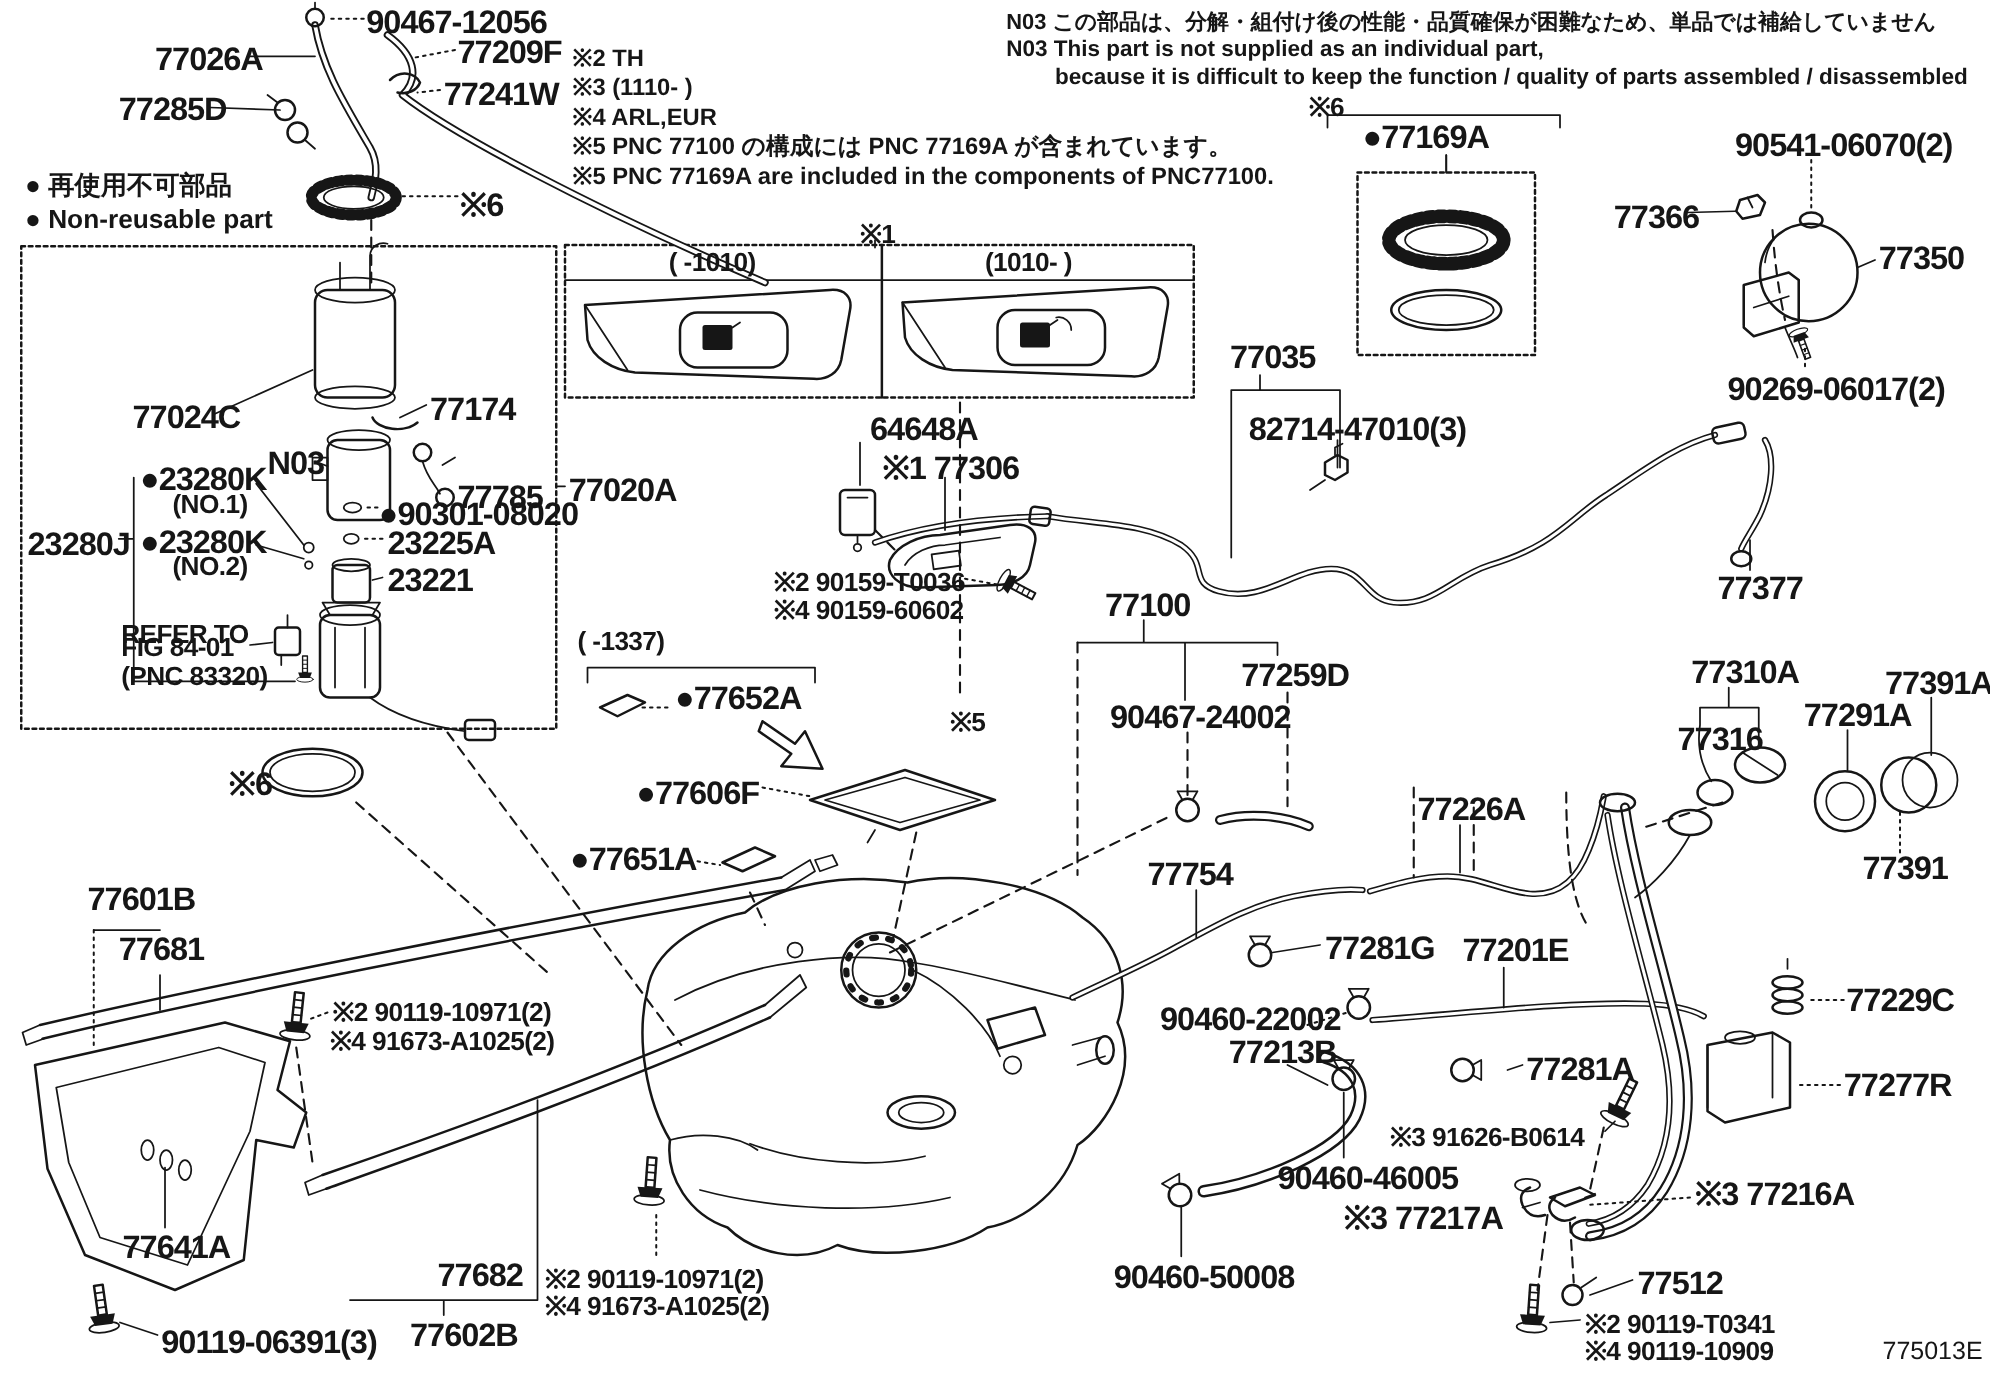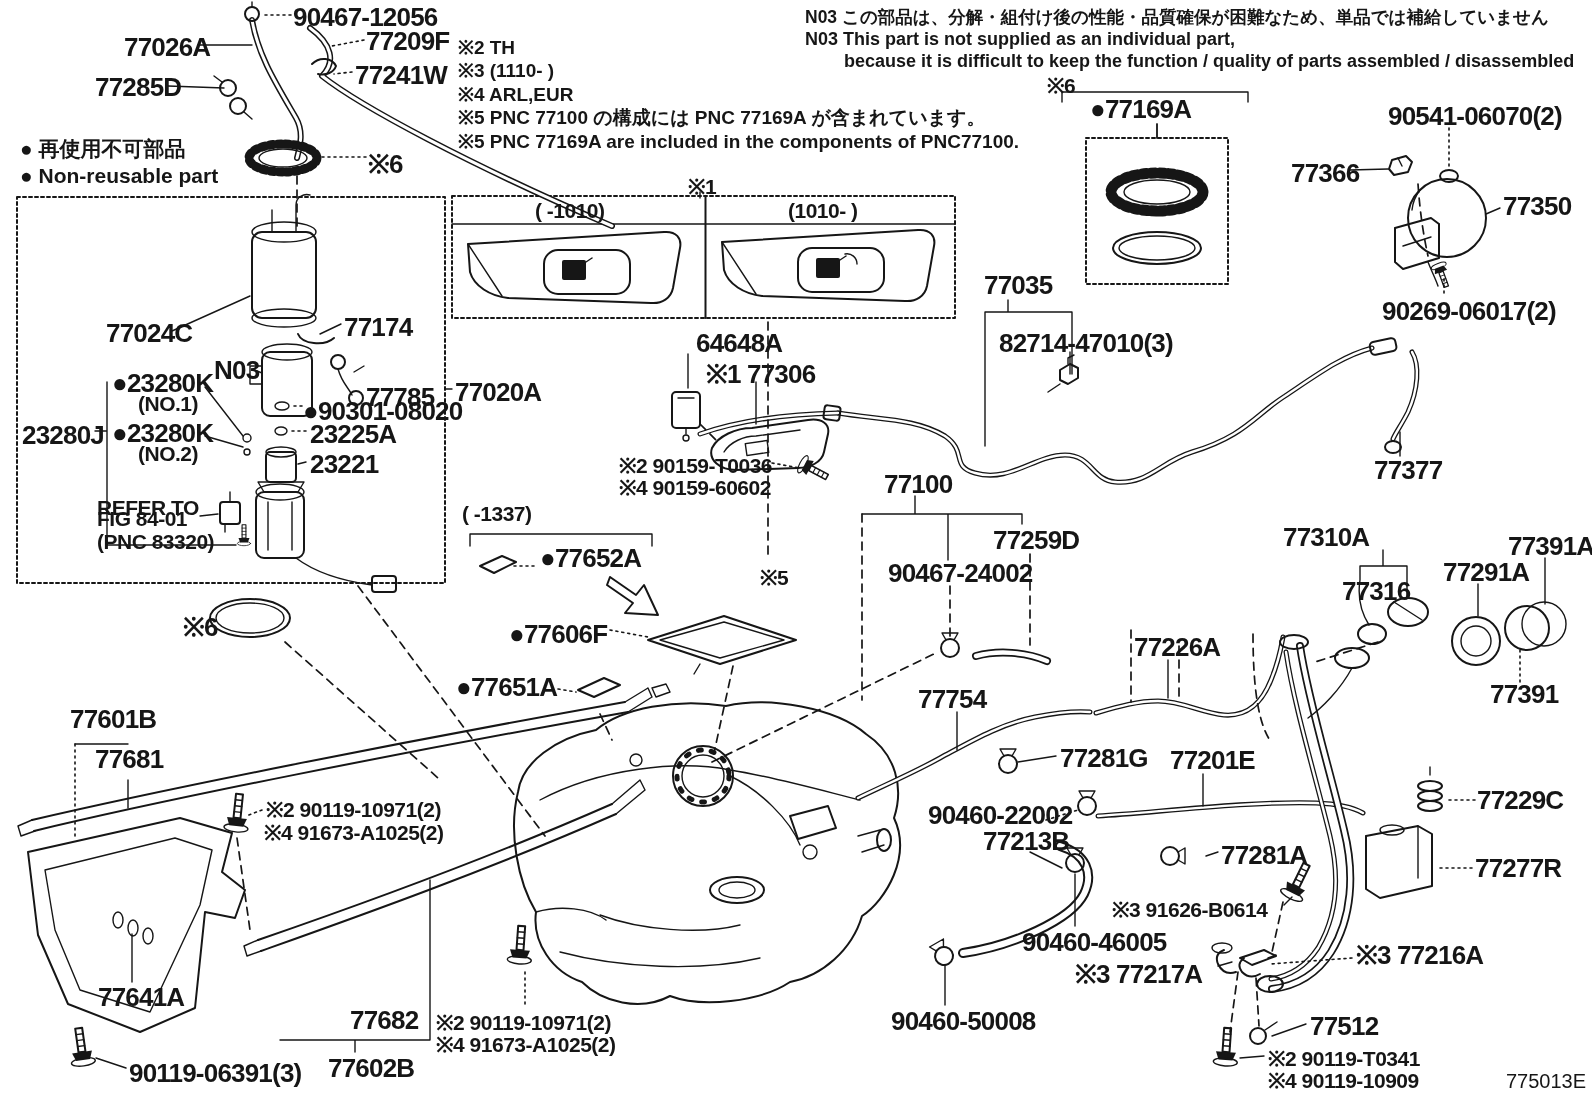--- a/index.html
+++ b/index.html
@@ -364,21 +364,21 @@
       <div class="co md" style="left: 619px; top: 473px;">※4 90159-60602</div>
       <div class="co lg" style="left: 884px; top: 469px;">77100</div>
       <div class="co lg" style="left: 993px; top: 525px;">77259D</div>
       <div class="co lg" style="left: 888px; top: 558px;">90467-24002</div>
       <div class="co md" style="left: 462px; top: 502px;">(    -1337)</div>
       <div class="co lg" style="left: 540px; top: 543px;">●77652A</div>
       <div class="co lg" style="left: 509px; top: 619px;">●77606F</div>
       <div class="co lg" style="left: 456px; top: 672px;">●77651A</div>
       <div class="co md" style="left: 760px; top: 563px;">※5</div>
       <div class="co lg" style="left: 1374px; top: 455px;">77377</div>
-      <div class="co lg" style="left: 1283px; top: 522px;">77310A</div>
+      <div class="co lg" style="left: 1353px; top: 522px;">77310A</div>
       <div class="co lg" style="left: 1508px; top: 531px;">77391A</div>
       <div class="co lg" style="left: 1443px; top: 557px;">77291A</div>
       <div class="co lg" style="left: 1330px; top: 576px; margin-left: 12px;">77316</div>
       <div class="co lg" style="left: 1134px; top: 632px;">77226A</div>
       <div class="co lg" style="left: 1490px; top: 679px;">77391</div>
       <div class="co lg" style="left: 918px; top: 684px;">77754</div>
       <div class="co lg" style="left: 1060px; top: 743px;">77281G</div>
       <div class="co lg" style="left: 1170px; top: 745px;">77201E</div>
       <div class="co lg" style="left: 70px; top: 704px;">77601B</div>
       <div class="co lg" style="left: 95px; top: 744px;">77681</div>

